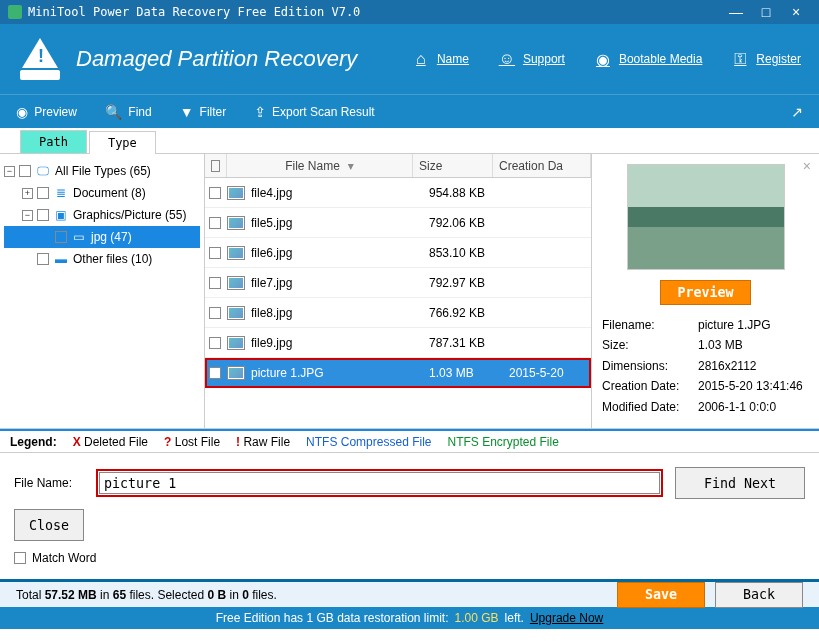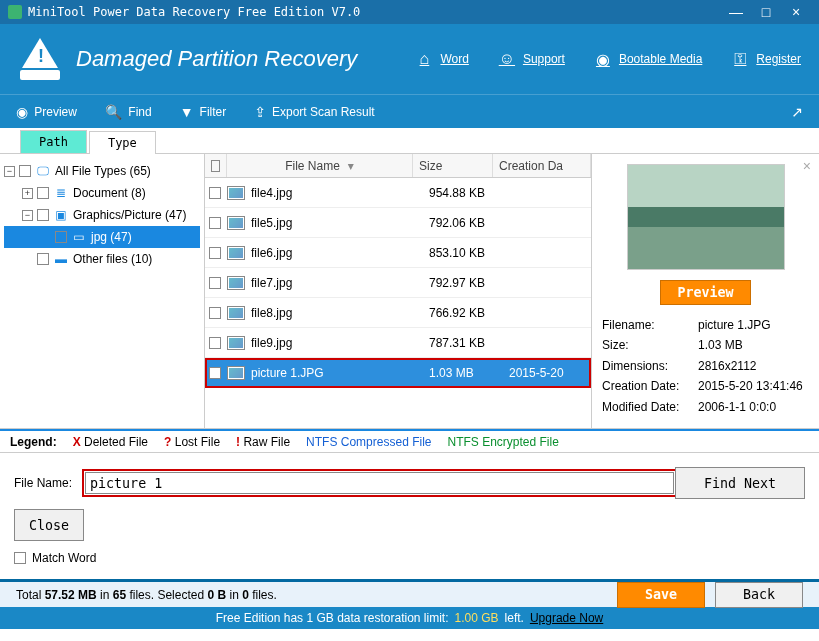--- a/index.html
+++ b/index.html
@@ -65,21 +65,21 @@
 .preview .meta .k { width: 96px; }
 
 .legend { height: 24px; border-top: 2px solid #1a88e0; border-bottom: 1px solid #ccc; display: flex; align-items: center; padding: 0 10px; gap: 16px; font-family:"SimSun",monospace; }
 .legend b { font-weight: bold; }
 .legend .del { color: #c00; font-weight:bold; }
 .legend .lost { color: #c00; font-weight:bold; }
 .legend .raw { color: #c00; font-weight:bold; }
 .legend .ntfsc { color: #1560d4; }
 .legend .ntfse { color: #0a8f2f; }
 
-.search { padding: 14px 14px; display: grid; grid-template-columns: 70px 1fr 130px; gap: 10px 0; align-items: center; font-family:"SimSun",monospace; }
+.search { padding: 14px 14px; display: grid; grid-template-columns: 70px 1fr 130px; gap: 10px 14px; align-items: center; font-family:"SimSun",monospace; }
 .search label { }
 .search .fn-input-wrap { outline: 2px solid #c00; padding: 1px; }
 .search input[type=text] { width: 100%; height: 22px; border: 1px solid #888; padding: 0 4px; font-family:"SimSun",monospace; }
 .search .sbtn { height: 32px; border: 1px solid #888; background: #f0f0f0; cursor: pointer; font-family:"SimSun",monospace; }
 .search .chk { display: flex; align-items: center; gap: 6px; }
 .search .chk .cb { width: 12px; height: 12px; border: 1px solid #888; }
 
 .footer { height: 28px; background: #e8f2fa; border-top: 3px solid #0369a1; display: flex; align-items: center; padding: 0 16px; font-family:"SimSun",monospace; }
 .footer .status { flex: 1; }
 .footer .fbtn { width: 88px; height: 26px; margin-left: 10px; border: 1px solid #888; background: #f0f0f0; cursor: pointer; font-family:"SimSun",monospace; }
@@ -107,21 +107,21 @@
 <div class="header">
   <div class="logo-icon">
     <div class="tri"></div>
       <div class="exc">!</div>
       <div class="drive"></div>
   </div>
   <div class="brand">Damaged Partition Recovery</div>
   <div class="navlinks">
     <a class="navlink">
         <span class="ni">⌂</span>
-        <span>Word</span>
+        <span>Name</span>
       </a>
     <a class="navlink">
         <span class="ni">☺</span>
         <span>Support</span>
       </a>
     <a class="navlink">
         <span class="ni">◉</span>
         <span>Bootable Media</span>
       </a>
     <a class="navlink">
@@ -169,21 +169,21 @@
     <div class="tree-row ind1">
         <span class="exp">+</span>
         <span class="cb"></span>
         <span class="ico" style="color:#1a88e0">≣</span>
         <span>Document (8)</span>
       </div>
     <div class="tree-row ind1">
         <span class="exp">−</span>
         <span class="cb"></span>
         <span class="ico" style="color:#1a88e0">▣</span>
-        <span>Graphics/Picture (47)</span>
+        <span>Graphics/Picture (55)</span>
       </div>
     <div class="tree-row ind2 sel">
         <span style="width:11px"></span>
         <span class="cb"></span>
         <span class="ico">▭</span>
         <span>jpg (47)</span>
       </div>
     <div class="tree-row ind1">
         <span style="width:11px"></span>
         <span class="cb"></span>

